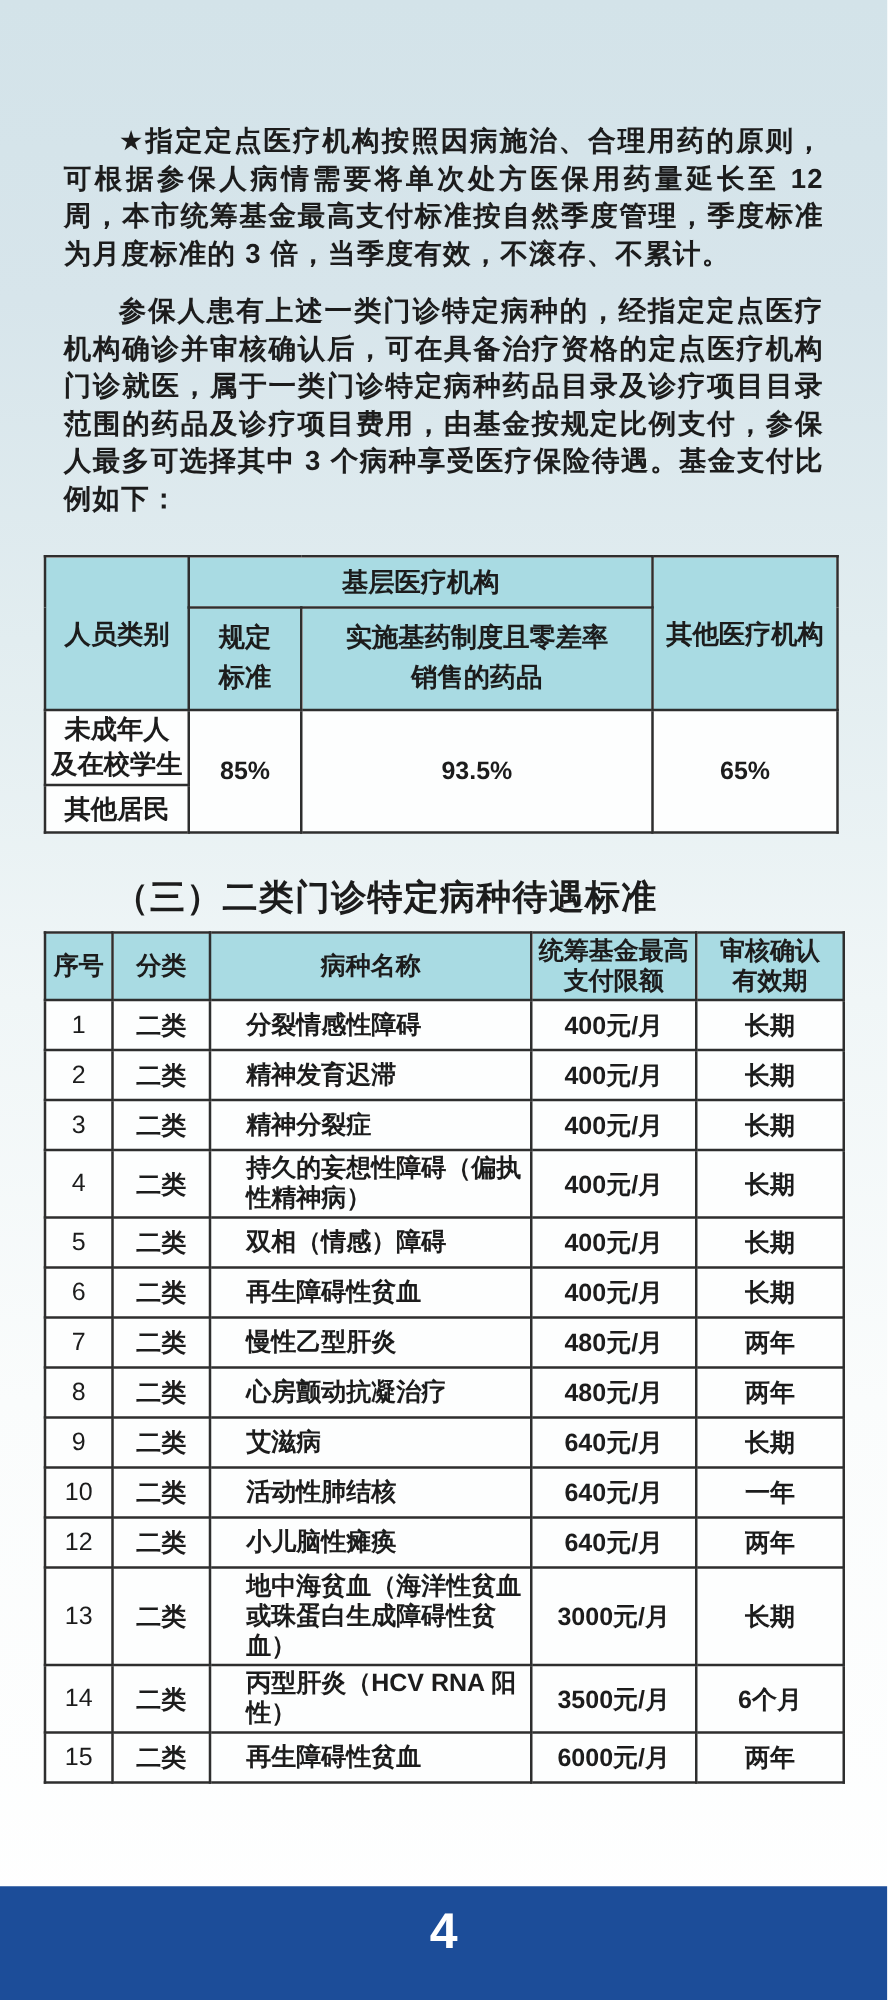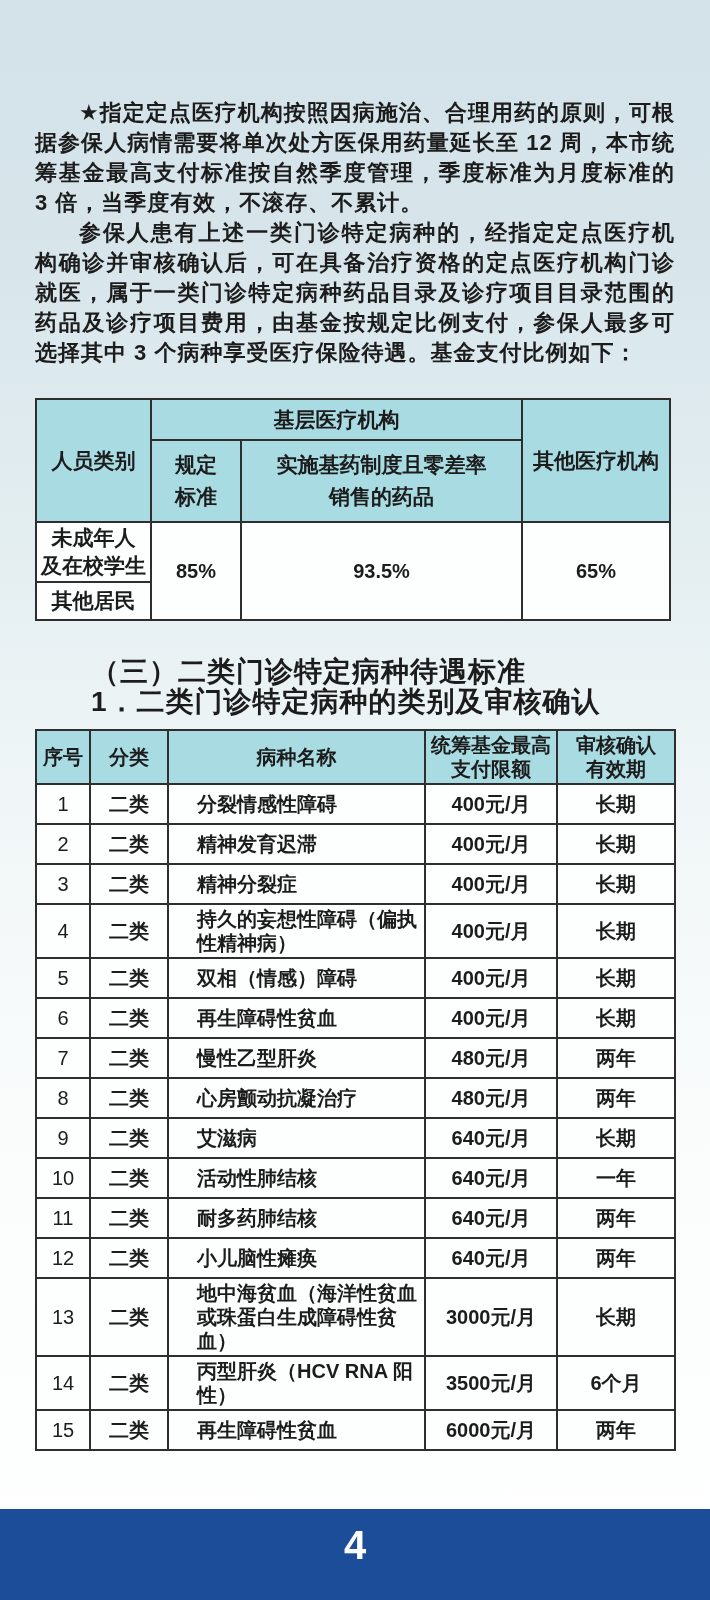--- a/index.html
+++ b/index.html
@@ -16,21 +16,21 @@
   }
   .content { padding: 0 35px; }
 
   .para {
     font-size: 22px;
     line-height: 30px;
     font-weight: 700;
     letter-spacing: 1px;
     text-indent: 2em;
     text-align: justify;
-    margin: 0;
+    margin: 16px;
   }
   .para-first { margin-top: 98px; }
 
   .heading, .subheading {
     font-size: 28px;
     line-height: 30px;
     font-weight: 700;
     letter-spacing: 1px;
     text-indent: 2em;
     margin: 0;
@@ -142,21 +142,20 @@
       </tr>
       <tr class="brow2">
         <td>其他居民</td>
       </tr>
     </tbody>
       </table>
 
     <p class="heading">（三）二类门诊特定病种待遇标准</p>
 
 
-    <p class="subheading">1．二类门诊特定病种的类别及审核确认</p>
 
 
     <table class="disease-table">
       <colgroup>
         <col class="col-idx">
           <col class="col-cat">
           <col class="col-name">
           <col class="col-limit">
           <col class="col-valid">
       </colgroup>
@@ -236,27 +235,20 @@
             <td>长期</td>
           </tr>
           <tr>
             <td class="num-cell">10</td>
             <td>二类</td>
             <td class="name-cell">活动性肺结核</td>
             <td>640元/月</td>
             <td>一年</td>
           </tr>
           <tr>
-            <td class="num-cell">11</td>
-            <td>二类</td>
-            <td class="name-cell">耐多药肺结核</td>
-            <td>640元/月</td>
-            <td>两年</td>
-          </tr>
-          <tr>
             <td class="num-cell">12</td>
             <td>二类</td>
             <td class="name-cell">小儿脑性瘫痪</td>
             <td>640元/月</td>
             <td>两年</td>
           </tr>
           <tr>
             <td class="num-cell">13</td>
             <td>二类</td>
             <td class="name-cell">地中海贫血（海洋性贫血或珠蛋白生成障碍性贫血）</td>

